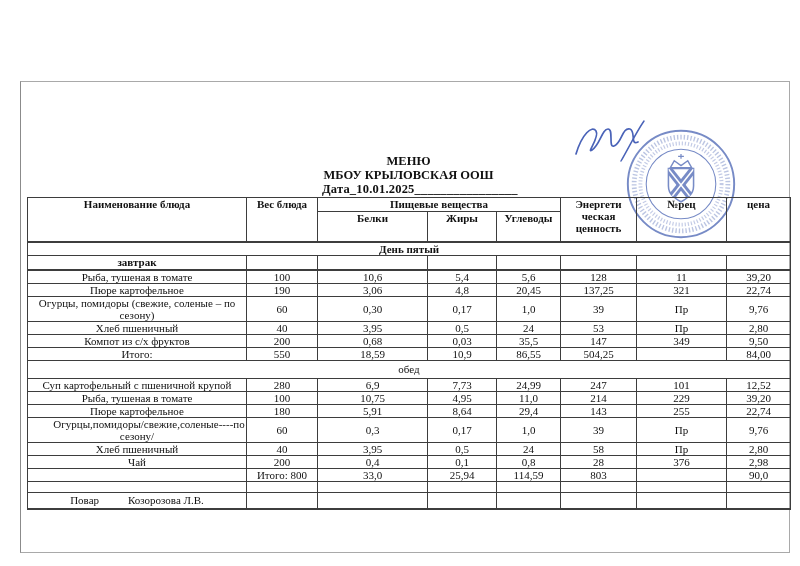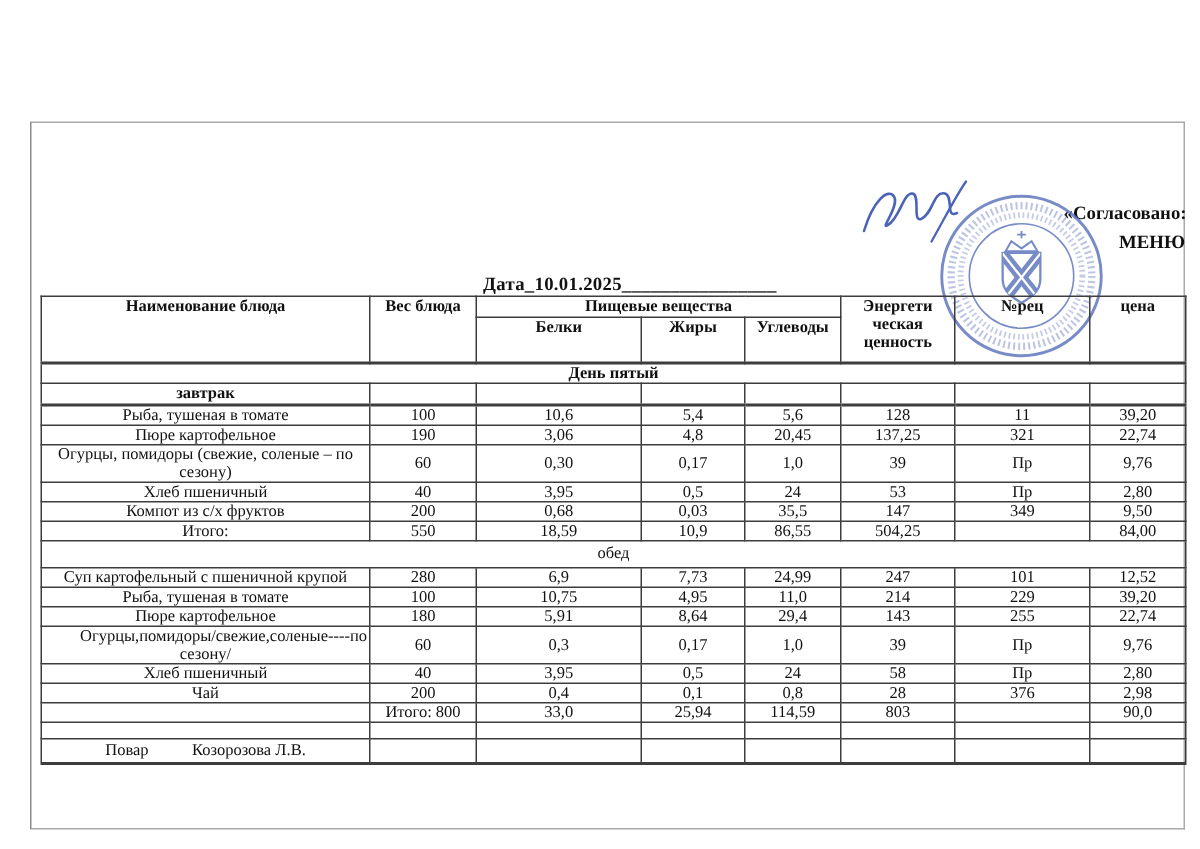--- a/index.html
+++ b/index.html
@@ -10,21 +10,21 @@
   .page-frame{
     position:absolute;left:20px;top:81px;width:768px;height:470px;
     border:1px solid #a9a9a9;border-left-color:#8b8b8b;
   }
   .approval{
     position:absolute;top:101px;right:9px;text-align:right;
     font-weight:bold;font-size:12.5px;line-height:16.5px;white-space:pre;
   }
   .approval .sig-name{margin-left:6px;}
   .title-block{
-    position:absolute;left:27px;top:155px;width:763px;text-align:right;
+    position:absolute;left:27px;top:155px;width:763px;text-align:center;
     font-weight:bold;font-size:12.5px;line-height:13.5px;
   }
   .date-line{
     position:absolute;left:322px;top:182px;font-weight:bold;font-size:12.5px;
     letter-spacing:.2px;
   }
   table.menu{
     position:absolute;left:27px;top:197px;width:763px;
     border-collapse:collapse;table-layout:fixed;
     font-size:11px;line-height:12px;
@@ -50,21 +50,20 @@
   .cook-role{margin-right:29px;}
   .stamp{position:absolute;left:623px;top:126px;opacity:.82;pointer-events:none;}
   .signature{position:absolute;left:571px;top:119px;pointer-events:none;}
 </style>
 </head>
 <body>
 
 <div class="page-frame"></div>
 
 <div class="approval">
-  <div>«Согласовано:</div>
 </div>
 
 <svg class="signature" width="90" height="46" viewBox="0 0 90 46">
   <path d="M5,35 C11,15 21,6 25,12 C29,18 15,35 21,31 C29,26 31,10 37,10 C43,10 37,29 43,27 C51,24 51,8 59,10 C65,12 59,27 67,23" stroke="#4a63b8" stroke-width="1.7" fill="none" stroke-linecap="round"></path>
   <path d="M50,42 C58,28 66,12 73,2" stroke="#4a63b8" stroke-width="1.5" fill="none" stroke-linecap="round"></path>
 </svg>
 
 <svg class="stamp" width="116" height="116" viewBox="0 0 120 120">
   <g fill="none" stroke="#5a72ba">
     <circle cx="60" cy="60" r="55" stroke-width="2"></circle>
@@ -85,20 +84,21 @@
     </g>
     <g clip-path="url(#shieldClip)" stroke="#ffffff" stroke-width="1.6">
       <line x1="45" y1="42" x2="75" y2="80"></line>
       <line x1="75" y1="42" x2="45" y2="80"></line>
     </g>
   </g>
 </svg>
 
 <div class="title-block">
   <div>МЕНЮ</div>
+  <div>МБОУ КРЫЛОВСКАЯ ООШ</div>
 </div>
 <div class="date-line">Дата_10.01.2025________________</div>
 
 <table class="menu">
   <colgroup>
     <col style="width:219px">
       <col style="width:71px">
       <col style="width:110px">
       <col style="width:69px">
     <col style="width:64px">

